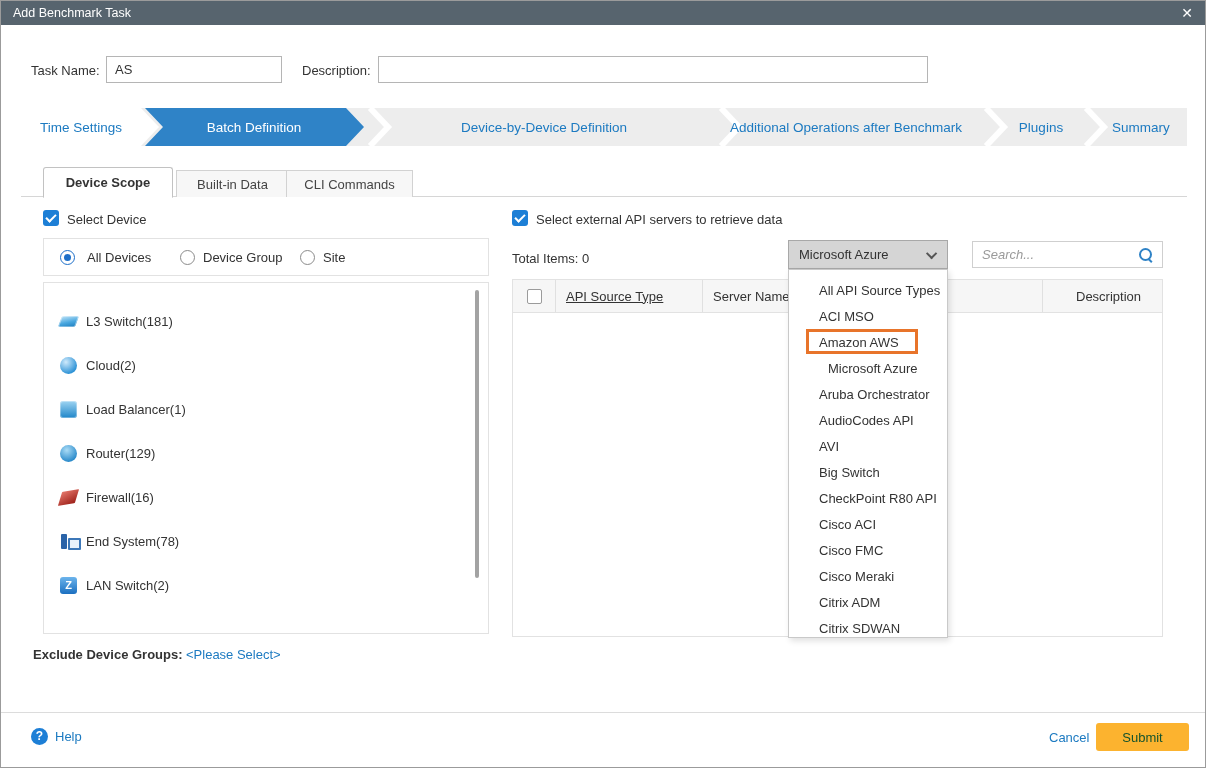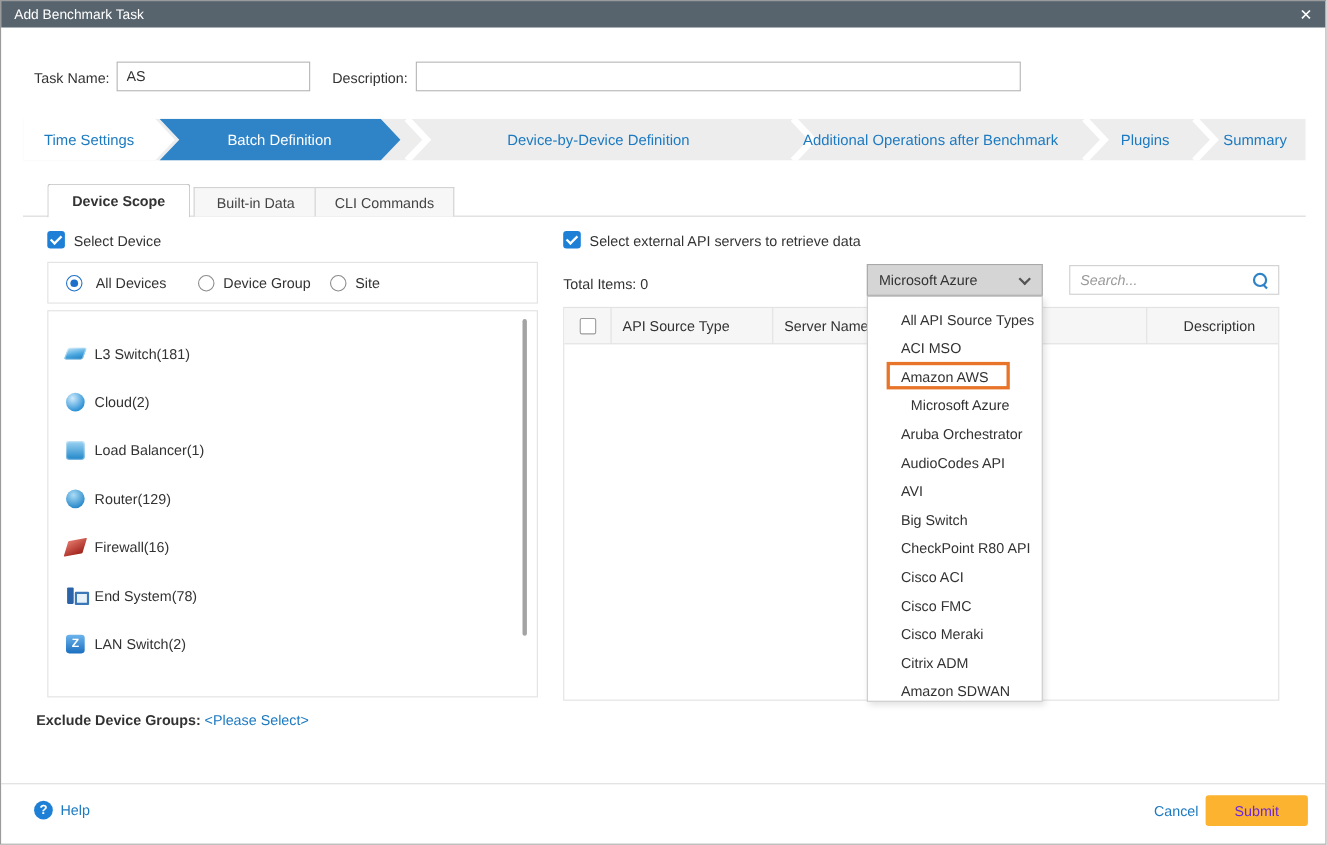--- a/index.html
+++ b/index.html
@@ -69,37 +69,37 @@
   .mag { position:absolute; right:8px; top:5px; width:16px; height:16px; cursor:pointer; }
   .mag::before { content:""; position:absolute; left:1px; top:1px; width:9px; height:9px; border:2px solid #2e82c6; border-radius:50%; }
   .mag::after { content:""; position:absolute; left:11px; top:11px; width:5px; height:2px; background:#2e82c6; transform:rotate(45deg); transform-origin:0 0; }
 
   
   .table { position:absolute; left:511px; top:278px; width:651px; height:358px; border:1px solid #e2e2e2; background:#fff; }
   .thead { display:flex; height:33px; background:#f6f6f6; border-bottom:1px solid #e2e2e2; }
   .th { display:flex; align-items:center; font-size:13px; color:#333; padding-left:10px; overflow:hidden; white-space:nowrap; }
   .th + .th { border-left:1px solid #e0e0e0; }
   .th-cb { width:42px; justify-content:center; padding-left:0; }
-  .th-type { width:147px; }
+  .th-type { width:147px;text-decoration:underline; }
   .th-server { width:340px; }
   .th-desc { flex:1; padding-left:33px; }
 
   
   .dd-panel { position:absolute; left:787px; top:268px; width:160px; height:369px; background:#fff; border:1px solid #c9c9c9; box-shadow:2px 3px 6px rgba(0,0,0,.12); overflow:hidden; padding-top:8px; z-index:10; }
   .dd-item { position:relative; height:26px; line-height:26px; padding-left:14px; font-size:13px; color:#333; cursor:pointer; white-space:nowrap;margin-left:16px; }
   .dd-item.indent { padding-left:23px; }
   .annotation-box { position:absolute; left:1px; top:-1px; width:112px; height:25px; border:3px solid #e8742a; pointer-events:none; }
 
   
   .footer-sep { position:absolute; left:0; top:711px; width:100%; border-top:1px solid #dcdcdc; }
   .help { position:absolute; left:30px; top:727px; display:flex; align-items:center; gap:7px; cursor:pointer; }
   .help-icon { width:17px; height:17px; border-radius:50%; background:#1d7fd6; color:#fff; font-size:12px; font-weight:bold; text-align:center; line-height:17px; }
   .help-label { color:#1c7ac1; font-size:13px; }
   .cancel { position:absolute; left:1048px; top:729px; color:#1c7ac1; font-size:13px; cursor:pointer; }
-  .submit { position:absolute; left:1095px; top:722px; width:93px; height:28px; background:#fcb32f; border:none; border-radius:3px; font-size:13px; color:#6d28d9; cursor:pointer; font-family:"Liberation Sans",sans-serif; }
+  .submit { position:absolute; left:1095px; top:722px; width:93px; height:28px; background:#fcb32f; border:none; border-radius:3px; font-size:13px; color:#14532d; cursor:pointer; font-family:"Liberation Sans",sans-serif; }
 </style>
 </head>
 <body>
 
 <div id="app">
 
   <div class="titlebar">
     <span class="title">Add Benchmark Task</span>
     <span class="close">✕</span>
   </div>
@@ -229,21 +229,21 @@
     <div class="dd-item indent">Microsoft Azure</div>
     <div class="dd-item">Aruba Orchestrator</div>
     <div class="dd-item">AudioCodes API</div>
     <div class="dd-item">AVI</div>
     <div class="dd-item">Big Switch</div>
     <div class="dd-item">CheckPoint R80 API</div>
     <div class="dd-item">Cisco ACI</div>
     <div class="dd-item">Cisco FMC</div>
     <div class="dd-item">Cisco Meraki</div>
     <div class="dd-item">Citrix ADM</div>
-    <div class="dd-item">Amazon SDWAN</div>
+    <div class="dd-item">Citrix SDWAN</div>
   </div>
 
   <div class="footer-sep"></div>
   <div class="help">
     <span class="help-icon">?</span>
     <span class="help-label">Help</span>
   </div>
   <span class="cancel">Cancel</span>
   <button class="submit">Submit</button>
 

